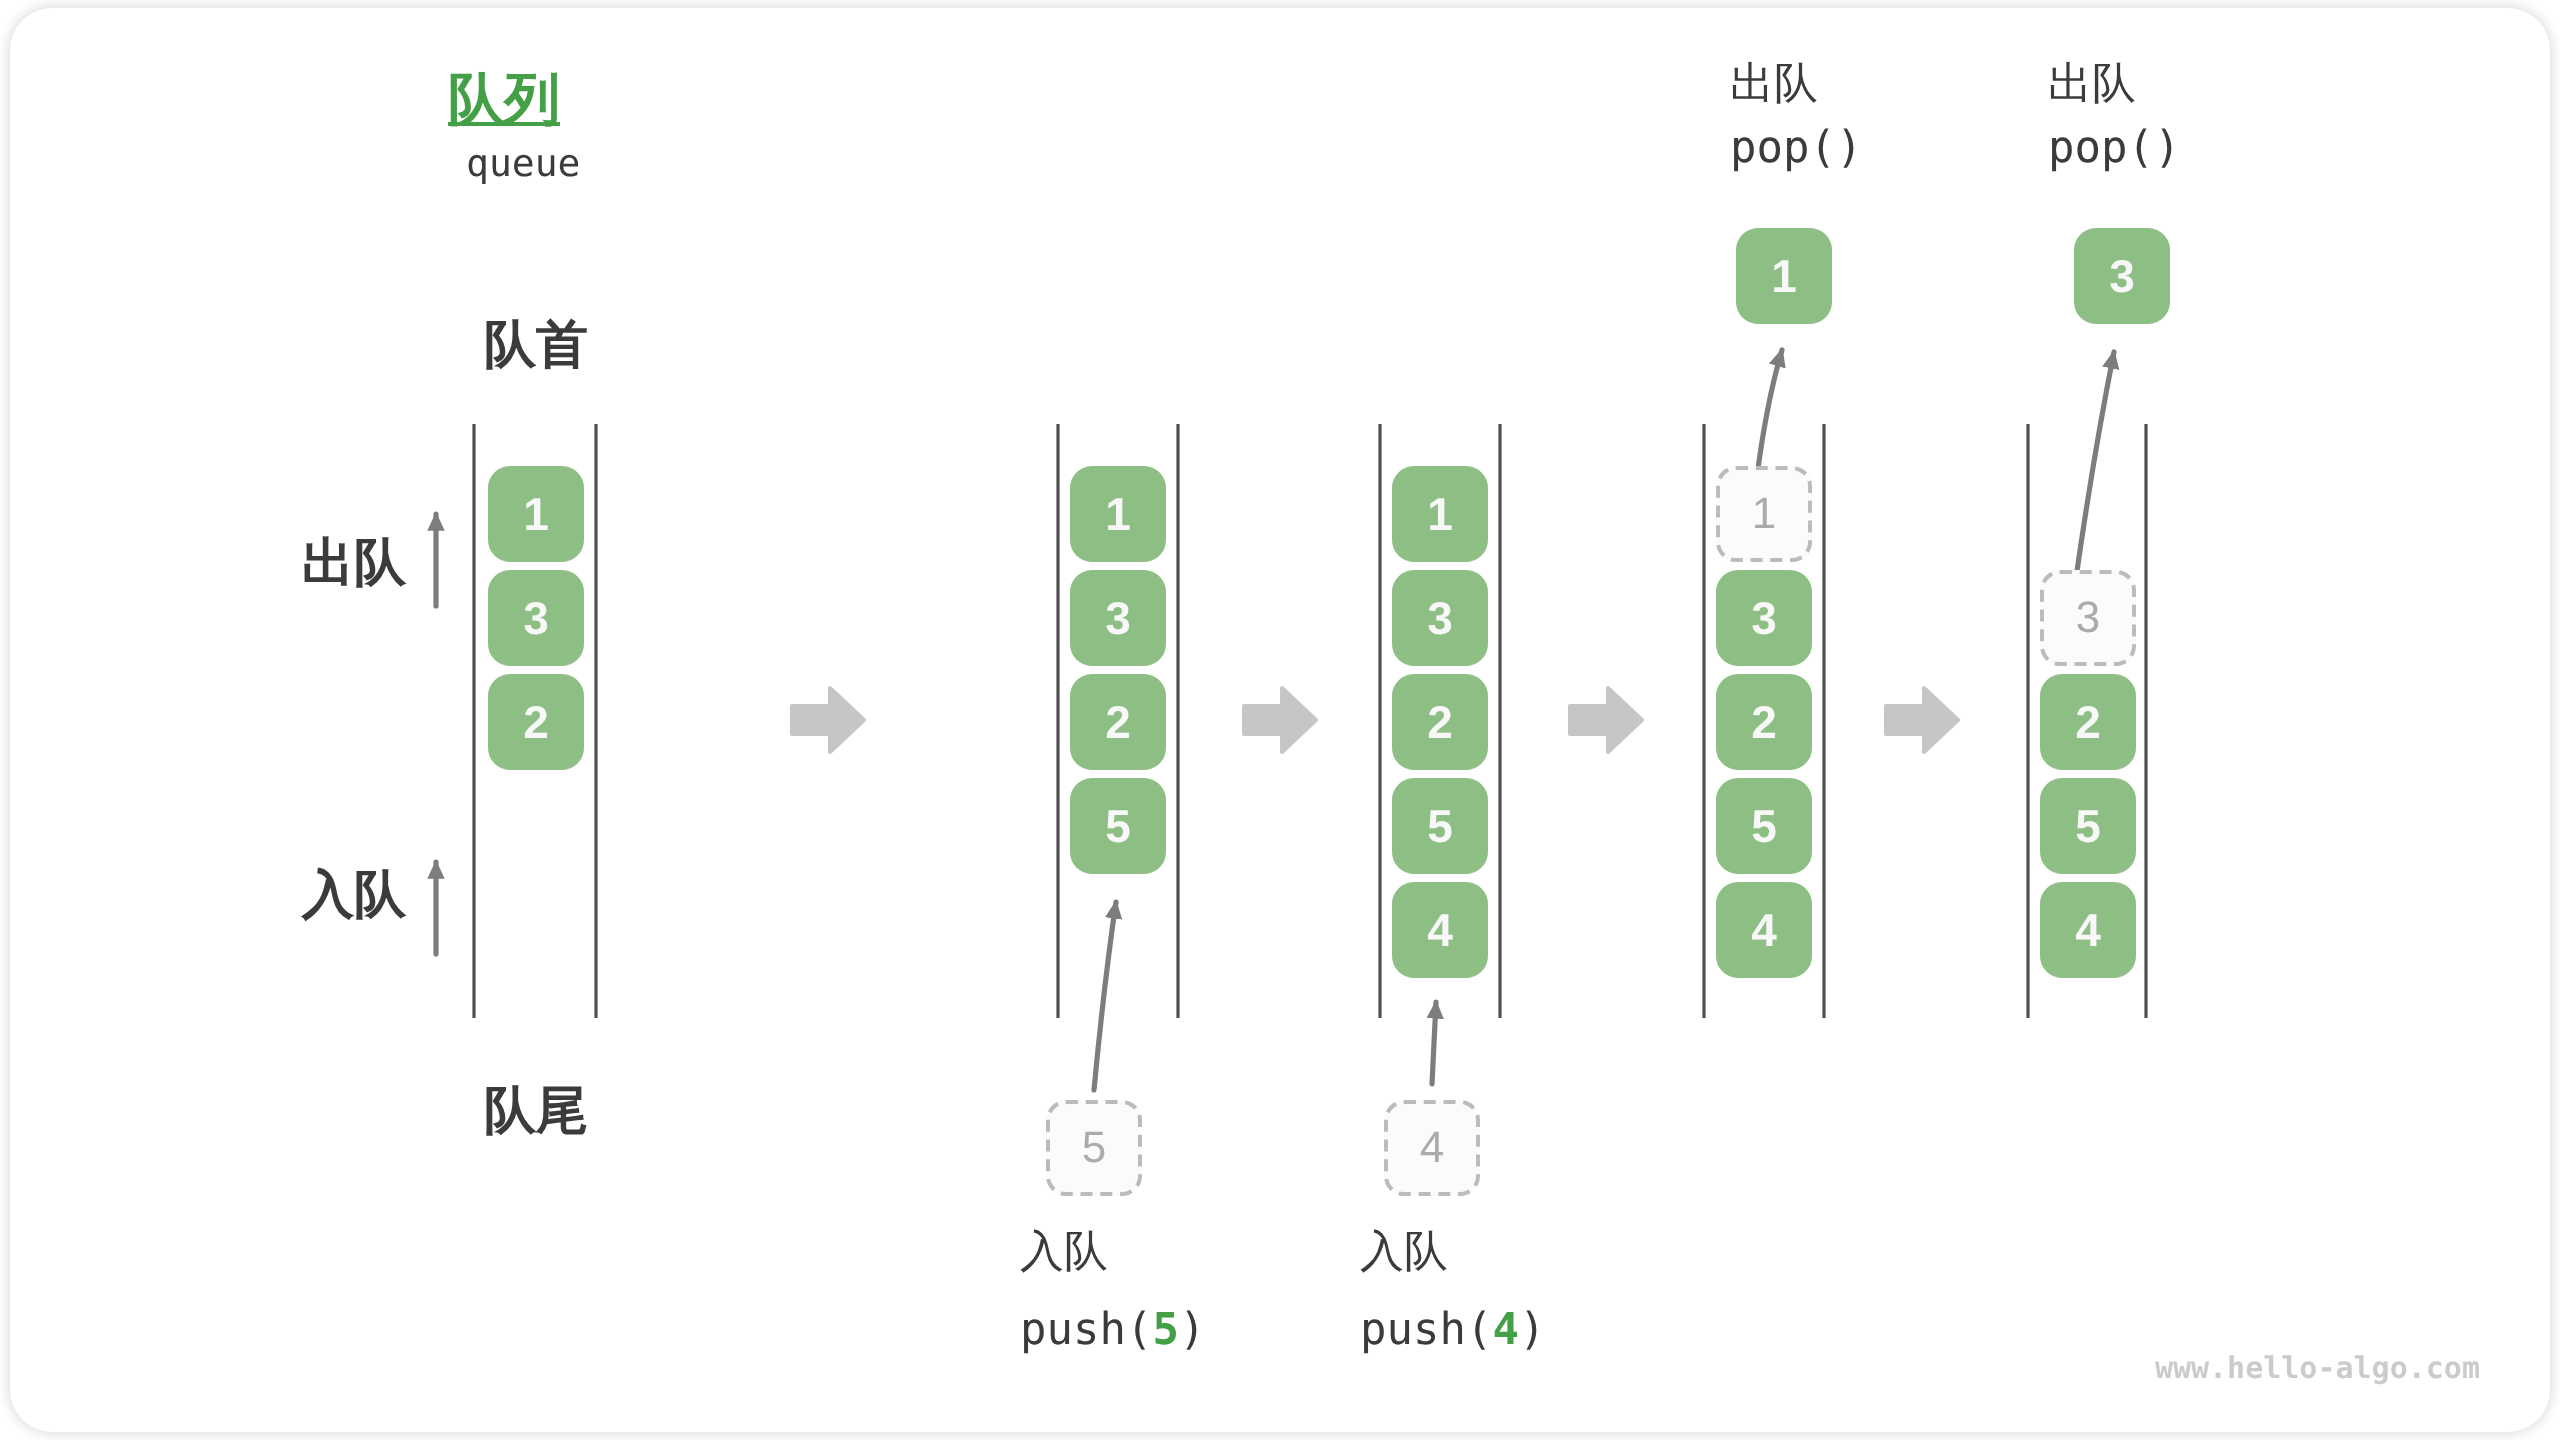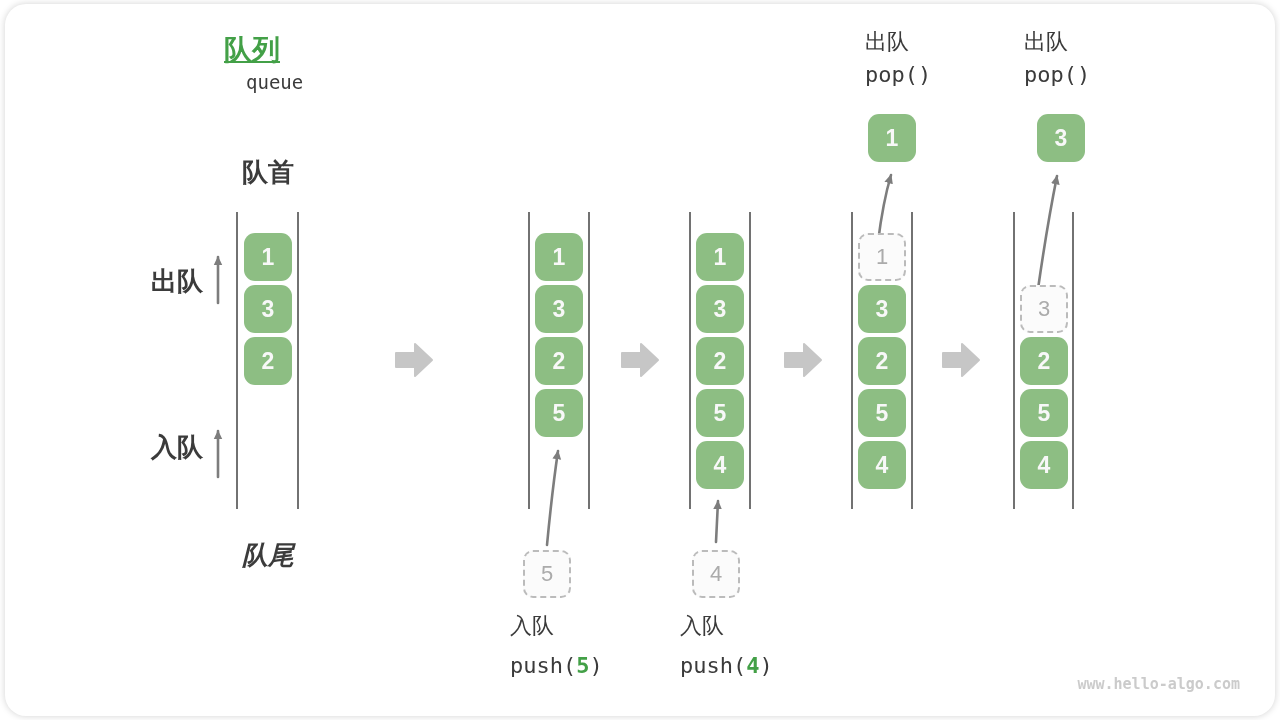--- a/index.html
+++ b/index.html
@@ -27,30 +27,30 @@
     box-shadow:0 0 7px rgba(0,0,0,0.18);
     z-index:0;
   }
   #overlay{position:absolute;left:0;top:0;z-index:1;}
   #states-root,.abs{position:absolute;z-index:2;}
   .title-zh{
     position:absolute;left:224px;top:31px;z-index:2;
     font-size:28px;font-weight:700;color:var(--accent-green);text-decoration:underline;
   }
   .title-en{
-    position:absolute;left:246px;top:71px;z-index:2;
+    position:absolute;left:233px;top:71px;z-index:2;
     font-family:"DejaVu Sans Mono","Liberation Mono",monospace;
     font-size:19px;color:var(--text-dark);
   }
   .side-label{
     position:absolute;z-index:2;
     font-size:26px;font-weight:700;color:var(--text-dark);
   }
   .lbl-front{left:242px;top:155px;}
-  .lbl-rear{left:242px;top:538px;font-style:italic;}
+  .lbl-rear{left:242px;top:538px;}
   .lbl-dequeue{left:151px;top:264px;}
   .lbl-enqueue{left:151px;top:430px;}
   .box{
     position:absolute;width:48px;height:48px;border-radius:11px;
     display:flex;align-items:center;justify-content:center;
     box-sizing:border-box;
   }
   .box.solid{
     background:var(--box-green);color:var(--box-text);
     font-size:23px;font-weight:700;

